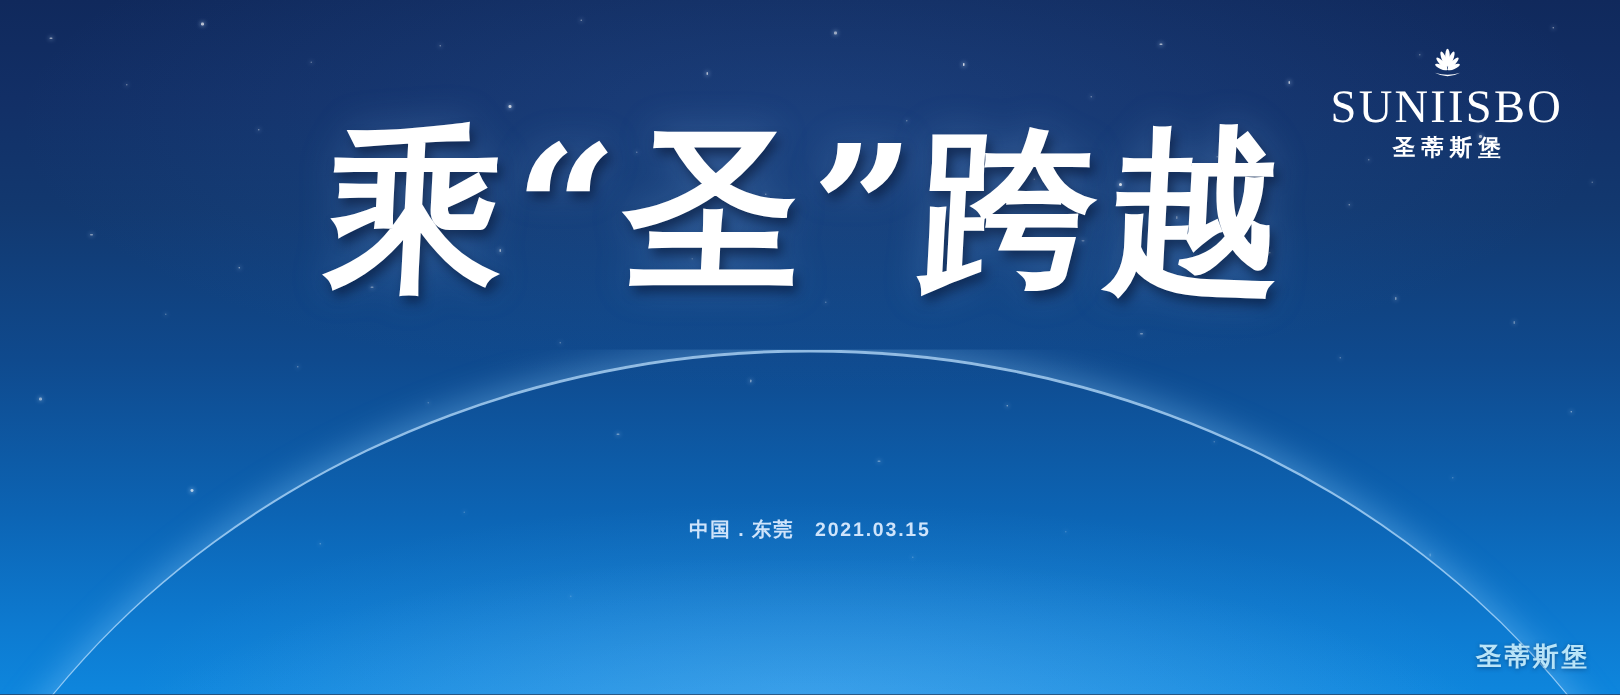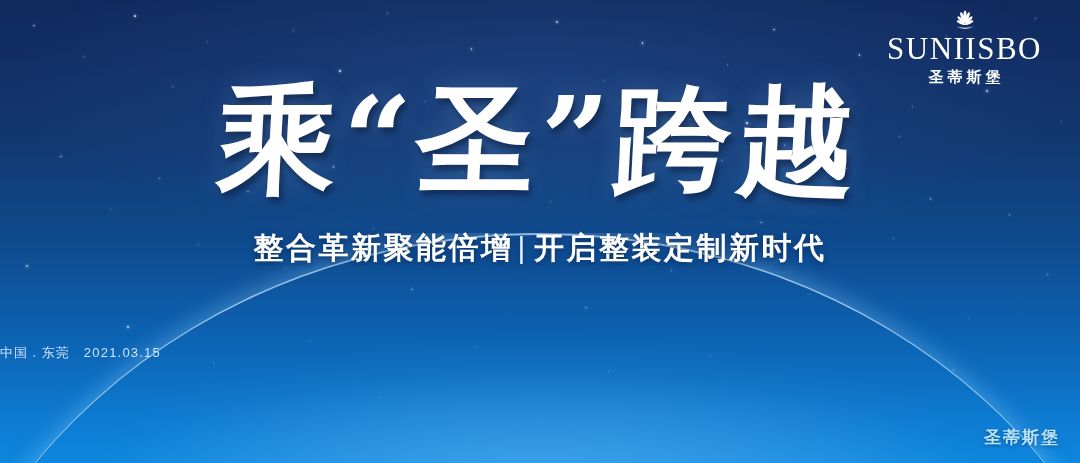--- a/index.html
+++ b/index.html
@@ -78,21 +78,21 @@
     width: 88%;
     height: 150px;
     background: radial-gradient(ellipse at 50% 100%, rgba(140,205,255,0.35) 0%, rgba(140,205,255,0) 72%);
     pointer-events: none;
   }
 
   
   .logo {
     position: absolute;
     right: 38px;
-    top: 10px;
+    top: 32px;
     text-align: center;
     line-height: 1;
     margin-left: 41px;
   }
   .logo-mark {
     display: block;
     margin: 0 auto 1px auto;
     width: 30px;
     height: 22px;
   }
@@ -169,22 +169,23 @@
     white-space: nowrap;
     text-shadow: 0 1px 4px rgba(5, 22, 60, 0.5);
   }
 
   
   .place-date {
     position: absolute;
     left: 0;
     right: 0;
     top: 344px;
+    text-align: center;
     font-size: 13px;
-    font-weight: 400;
+    font-weight: 700;
     letter-spacing: 1px;
     color: #cfe4fb;
     white-space: nowrap;
   }
   .place-date .date {
     margin-left: 14px;
     letter-spacing: 1.2px;
   }
 
   
@@ -287,23 +288,20 @@
         <ellipse cx="30" cy="20" rx="2.8" ry="9" transform="rotate(-66 30 29)"></ellipse>
         <path d="M13 33 q17 9 34 0 q-17 5 -34 0 z"></path>
       </g>
     </svg>
     <span class="logo-word">SUNIISBO</span>
     <span class="logo-cn">圣蒂斯堡</span>
   </div>
 
   <div class="headline">乘“圣”跨越</div>
 
-  <div class="subtitle">
-    <span>整合革新聚能倍增</span><span class="sep">|</span><span>开启整装定制新时代</span>
-  </div>
 
 
   <div class="place-date">
     <span>中国 . 东莞</span><span class="date">2021.03.15</span>
   </div>
 
   <div class="watermark">圣蒂斯堡</div>
 
 </div>
 

